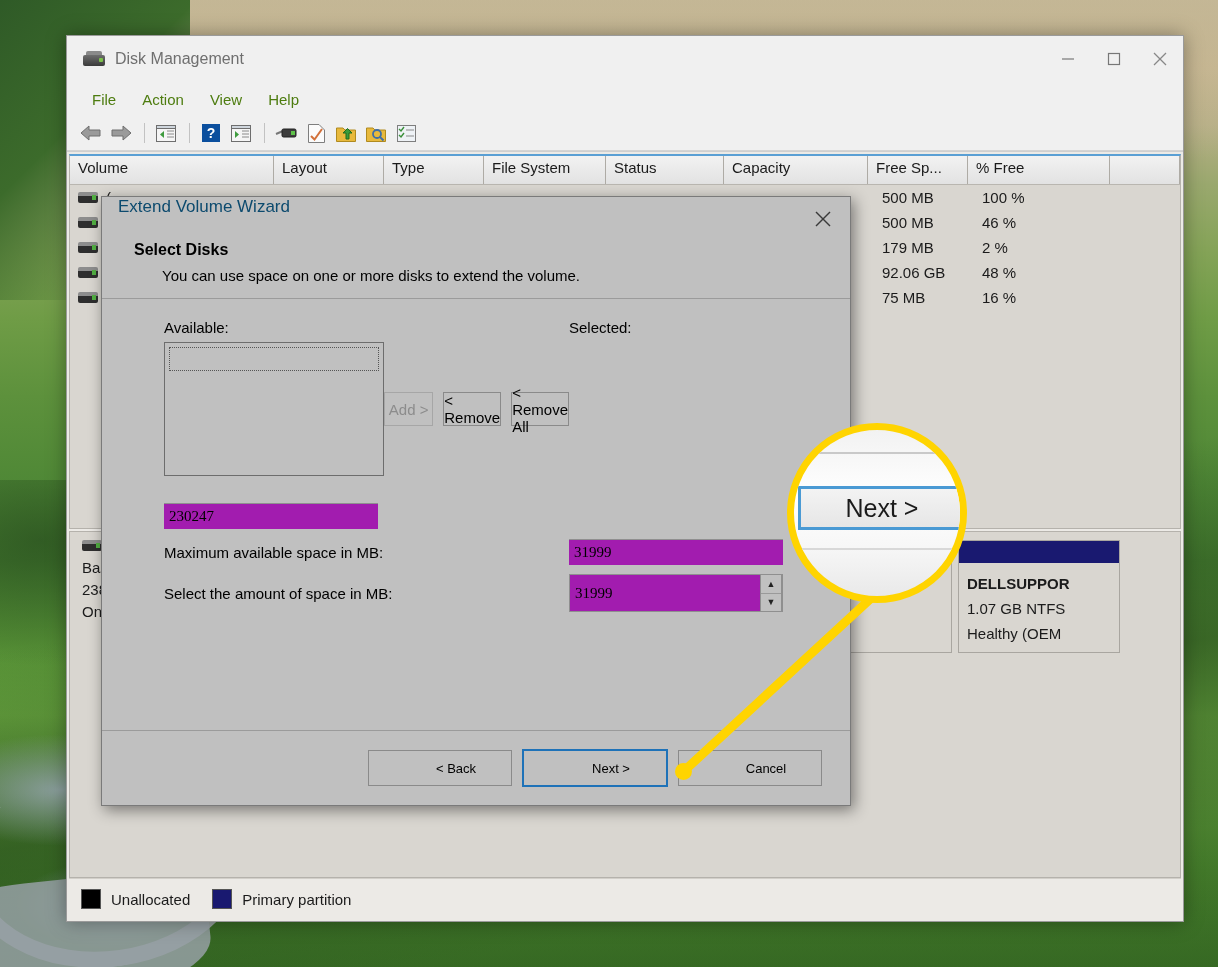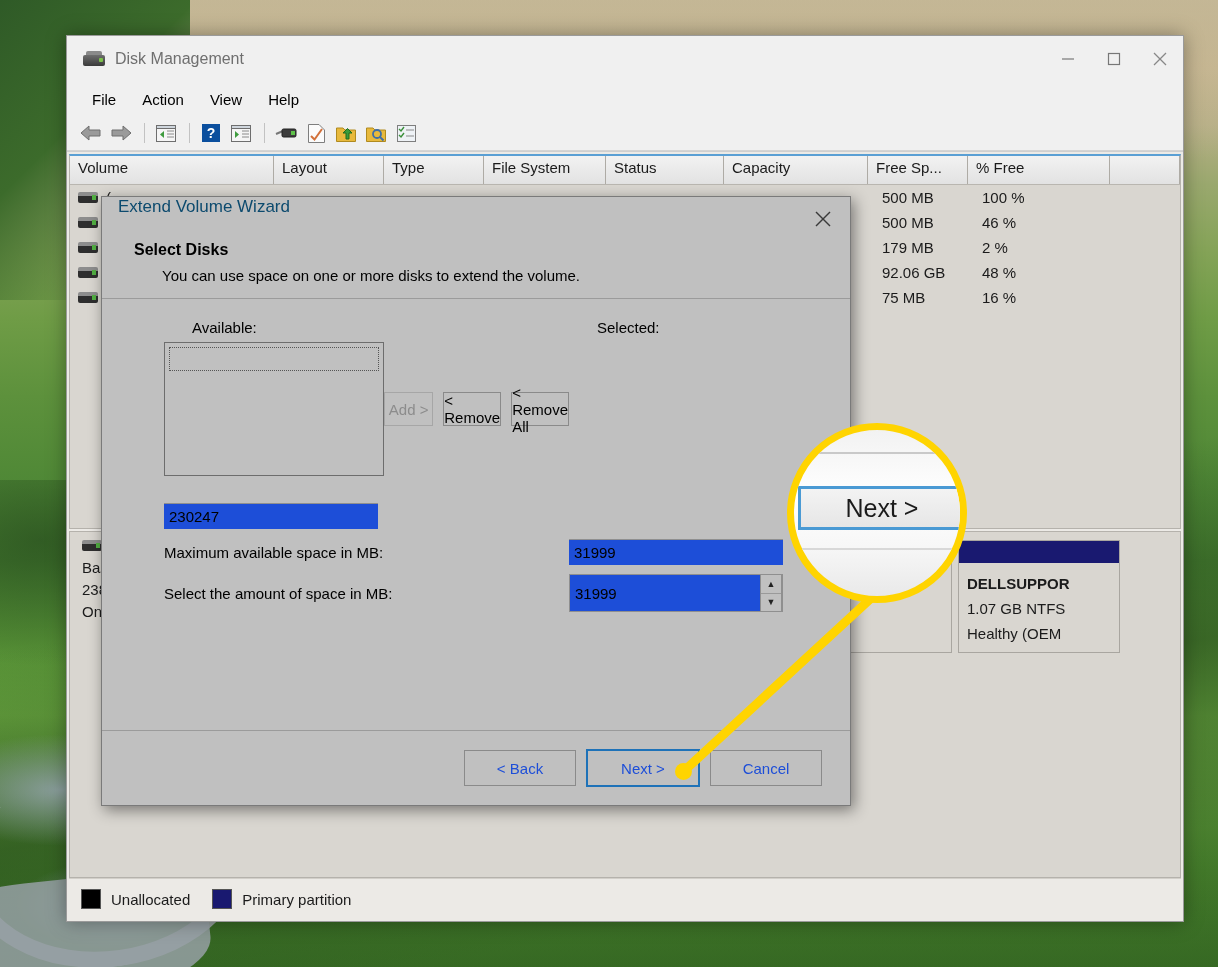--- a/index.html
+++ b/index.html
@@ -104,21 +104,21 @@
     width: 46px; height: 46px; display:flex; align-items:center; justify-content:center;
     color:#777;
   }
   #titlebar .wbtn svg { display:block; }
 
   
   #menubar {
     height: 34px; min-height:34px;
     display: flex; align-items: center;
     padding-left: 12px;
-    font-size: 15px; color: #000000;
+    font-size: 15px; color: #4d7c0f;
     background: #f0f0f0;
   }
   #menubar .mi { padding: 3px 13px; }
 
   
   #toolbar {
     height: 34px; min-height:34px;
     display:flex; align-items:center;
     padding-left: 10px;
     background: #f0f0f0;
@@ -239,21 +239,21 @@
   #wz-head {
     padding: 0 20px 14px 32px;
     border-bottom: 1px solid #9b9b9b;
   }
   #wz-head .h1 { font-weight: bold; font-size: 16px; margin-bottom: 8px; }
   #wz-head .h2 { padding-left: 28px; font-size: 15px; }
 
   #wz-body { padding: 20px 28px 0 62px; flex:1; position:relative; }
   #wz-body .blurb { line-height: 23px; margin-bottom: 14px; width: 630px; }
 
-  .lbl-row { display:flex;margin-left:28px; }
+  .lbl-row { display:flex; }
   .lbl-row .l-avail { width: 405px; }
 
   #picker { display:flex; margin-top: 6px; }
   .listbox {
     width: 220px; height: 134px;
     background: #c0c0c0;
     border: 1px solid #6d6d6d;
     box-sizing: border-box;
     position: relative;
   }
@@ -279,24 +279,24 @@
     display:flex; align-items:center; justify-content:center;
     font-size: 15px; color:#000;
   }
   .midbtn.disabled { color:#8c8c8c; border-color:#a6a6a6; }
 
   #fields { margin-top: 22px; }
   .frow { display:flex; align-items:center; height: 36px; }
   .frow .flab { width: 405px; }
   .fval {
     width: 214px; height: 26px;
-    background: #1d4ed8;
+    background: #a21caf;
     border-top: 1px solid #8f8f8f;
     display:flex; align-items:center;
-    padding-left: 5px; box-sizing:border-box;
+    padding-left: 5px; box-sizing:border-box;font-family:Liberation Serif, serif;
   }
   .fval.spin { height: 38px; border: 1px solid #8f8f8f; position: relative; }
   .spinbtns {
     position:absolute; right:-1px; top:-1px; width: 22px; height: 38px;
     display:flex; flex-direction:column;
     border:1px solid #8f8f8f; box-sizing:border-box; background:#c0c0c0;
   }
   .spinbtns div { flex:1; display:flex; align-items:center; justify-content:center; font-size:9px; color:#222; }
   .spinbtns div:first-child { border-bottom:1px solid #9a9a9a; }
 
@@ -304,21 +304,21 @@
     height: 74px; min-height:74px;
     border-top: 1px solid #9b9b9b;
     display:flex; align-items:center; justify-content:flex-end;
     padding-right: 28px; gap: 10px;
   }
   .footbtn {
     width: 110px; height: 34px;
     background: #c0c0c0;
     border: 1px solid #8a8a8a;
     display:flex; align-items:center; justify-content:center;
-    font-size: 15px; color:#1d4ed8;
+    font-size: 13px; color:#000000;padding-left:32px;
   }
   .footbtn.default { border: 2px solid #1e72b8; }
 
   
   #callout-line {
     position:absolute; left:0; top:0; width: 1218px; height: 967px;
     pointer-events:none;
   }
   #magnifier {
     position: absolute;

